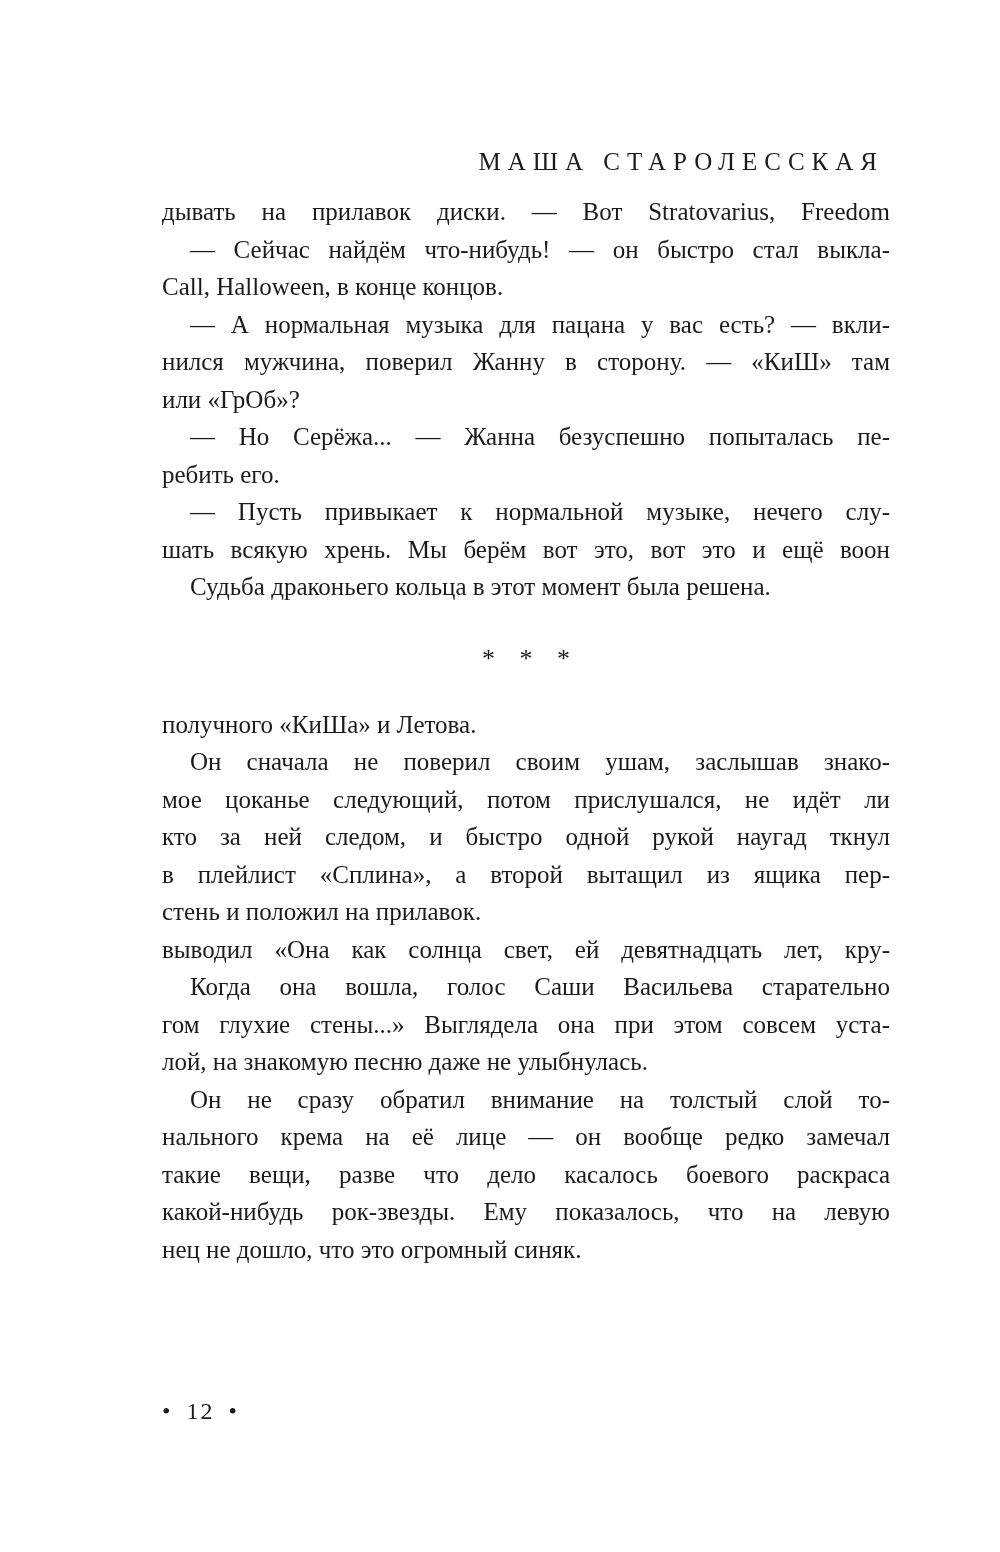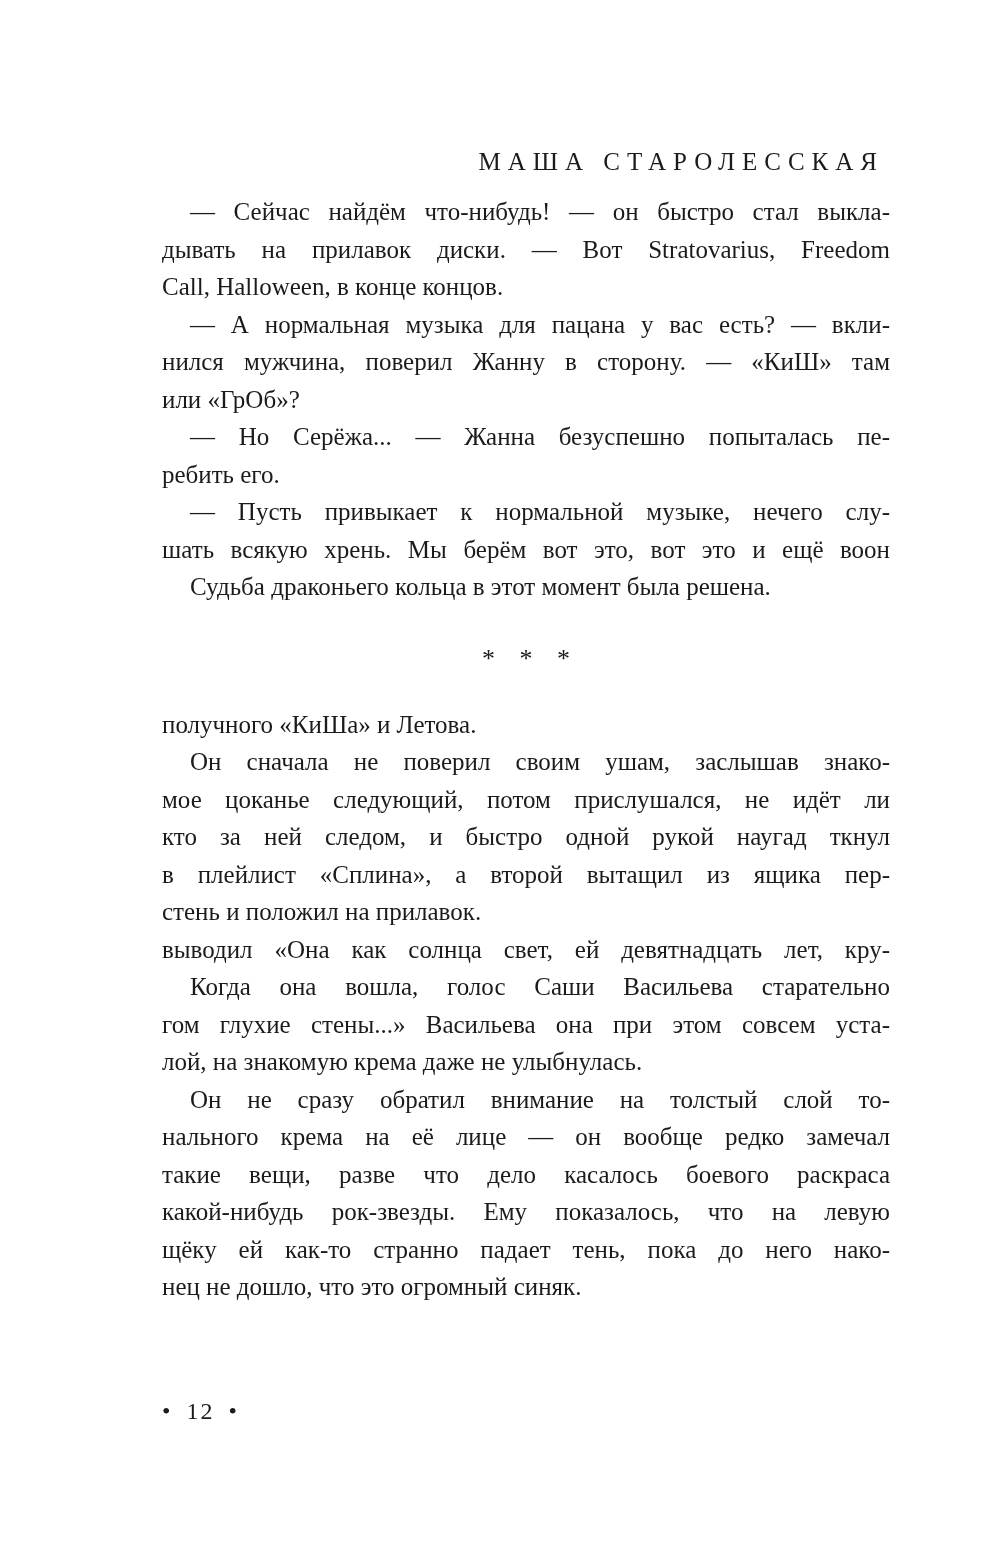--- a/index.html
+++ b/index.html
@@ -68,22 +68,22 @@
   }
 </style>
 </head>
 <body>
 
 <div class="page">
   <div class="running-header">МАША СТАРОЛЕССКАЯ</div>
 
   <div class="body-text">
       <div class="paragraph">
+        <div class="line">дывать на прилавок диски. — Вот Stratovarius, Freedom</div>
         <div class="line first">— Сейчас найдём что-нибудь! — он быстро стал выкла-</div>
-        <div class="line">дывать на прилавок диски. — Вот Stratovarius, Freedom</div>
         <div class="line last">Call, Halloween, в конце концов.</div>
       </div>
       <div class="paragraph">
         <div class="line first">— А нормальная музыка для пацана у вас есть? — вкли-</div>
         <div class="line">нился мужчина, поверил Жанну в сторону. — «КиШ» там</div>
         <div class="line last">или «ГрОб»?</div>
       </div>
       <div class="paragraph">
         <div class="line first">— Но Серёжа... — Жанна безуспешно попыталась пе-</div>
         <div class="line last">ребить его.</div>
@@ -102,27 +102,26 @@
       <div class="paragraph">
         <div class="line first">Он сначала не поверил своим ушам, заслышав знако-</div>
         <div class="line">мое цоканье следующий, потом прислушался, не идёт ли</div>
         <div class="line">кто за ней следом, и быстро одной рукой наугад ткнул</div>
         <div class="line">в плейлист «Сплина», а второй вытащил из ящика пер-</div>
         <div class="line last">стень и положил на прилавок.</div>
       </div>
       <div class="paragraph">
         <div class="line">выводил «Она как солнца свет, ей девятнадцать лет, кру-</div>
         <div class="line first">Когда она вошла, голос Саши Васильева старательно</div>
-        <div class="line">гом глухие стены...» Васильева она при этом совсем уста-</div>
-        <div class="line last">лой, на знакомую крема даже не улыбнулась.</div>
+        <div class="line">гом глухие стены...» Выглядела она при этом совсем уста-</div>
+        <div class="line last">лой, на знакомую песню даже не улыбнулась.</div>
       </div>
       <div class="paragraph">
         <div class="line first">Он не сразу обратил внимание на толстый слой то-</div>
         <div class="line">нального крема на её лице — он вообще редко замечал</div>
         <div class="line">такие вещи, разве что дело касалось боевого раскраса</div>
         <div class="line">какой-нибудь рок-звезды. Ему показалось, что на левую</div>
-        <div class="line">щёку ей как-то странно падает тень, пока до него нако-</div>
         <div class="line last">нец не дошло, что это огромный синяк.</div>
       </div>
     </div>
 
   <div class="page-number">• 12 •</div>
 </div>
 
 </body></html>

